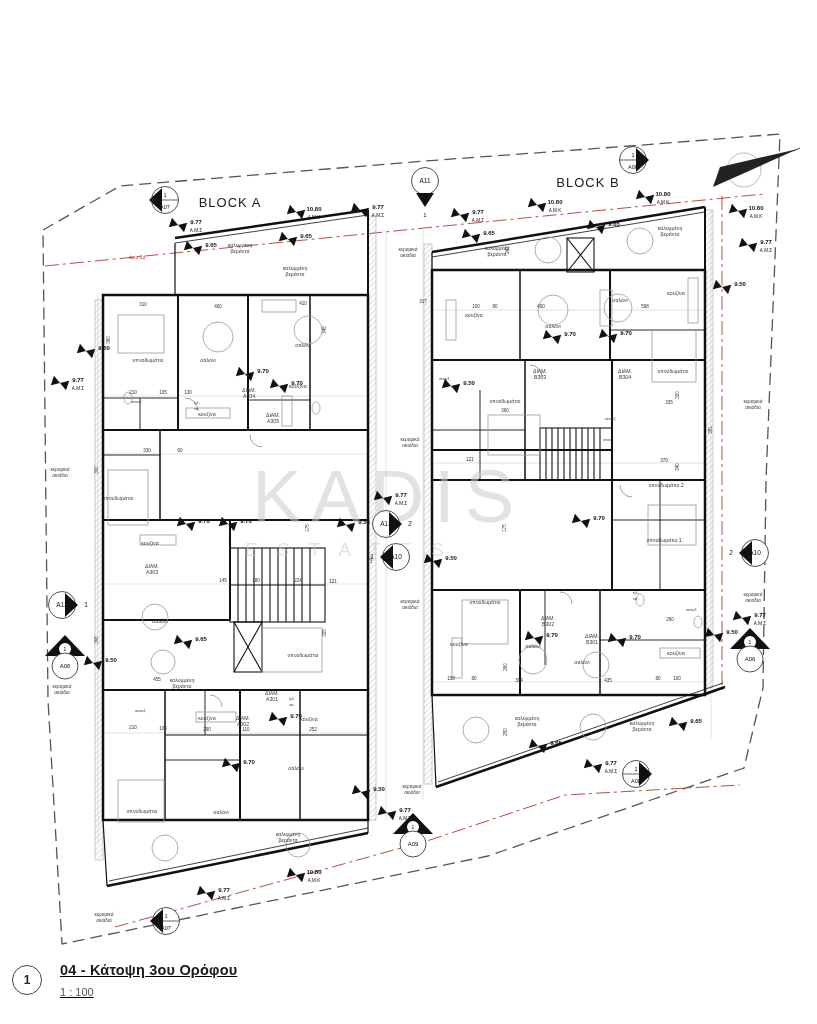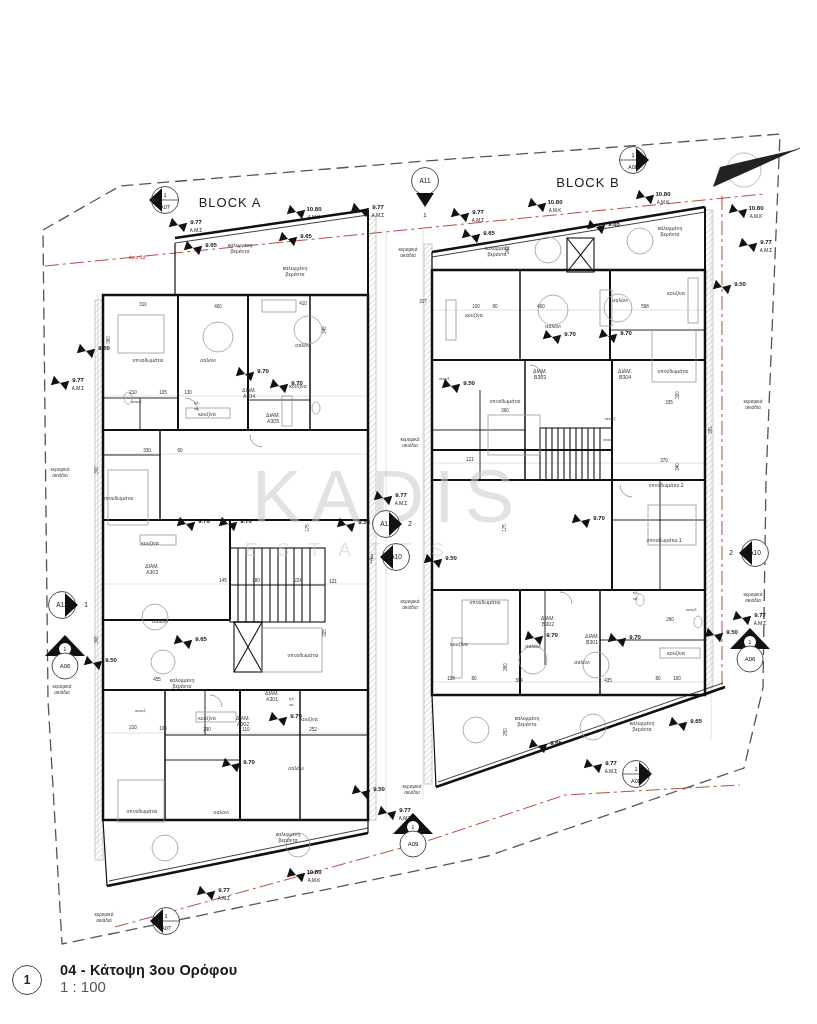--- a/index.html
+++ b/index.html
@@ -4,23 +4,23 @@
 <style>
   html,body{margin:0;padding:0;background:#fff;}
   #page{position:relative;width:817px;height:1024px;background:#fff;overflow:hidden;
         font-family:"Liberation Sans",sans-serif;}
   svg{position:absolute;left:0;top:0;}
   svg text{font-family:"Liberation Sans",sans-serif;}
   #titleblock{position:absolute;left:12px;top:962px;display:flex;align-items:flex-start;}
   #tb-circle{width:28px;height:28px;border:1px solid #444;border-radius:50%;
              display:flex;align-items:center;justify-content:center;
              font-size:12px;font-weight:bold;color:#222;margin-top:3px;}
-  #tb-text{margin-left:18px;}
+  #tb-text{margin-left:18px;text-decoration:underline;}
   #tb-title{font-size:14.5px;font-weight:bold;color:#1a1a1a;letter-spacing:.2px;}
-  #tb-scale{font-size:15px;color:#555;margin-top:0;}
+  #tb-scale{font-size:11px;color:#555;margin-top:8px;}
   .wm{fill:#cbcbcb;opacity:.55;}
 </style>
 </head>
 <body>
 
 <div id="page">
 
 <svg id="plan-svg" width="817" height="1024" viewBox="0 0 817 1024">
   <defs>
     <pattern id="hatch" width="4" height="4" patternUnits="userSpaceOnUse" patternTransform="rotate(45)">

